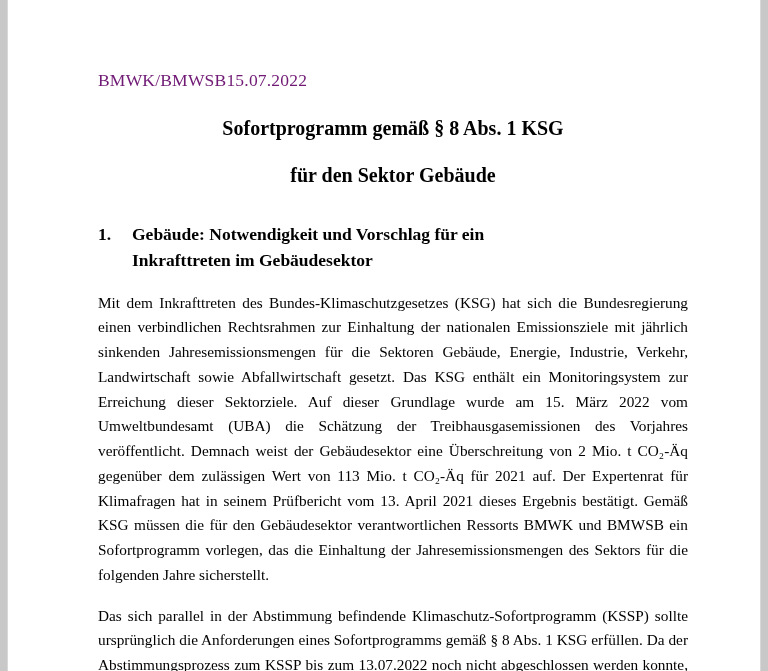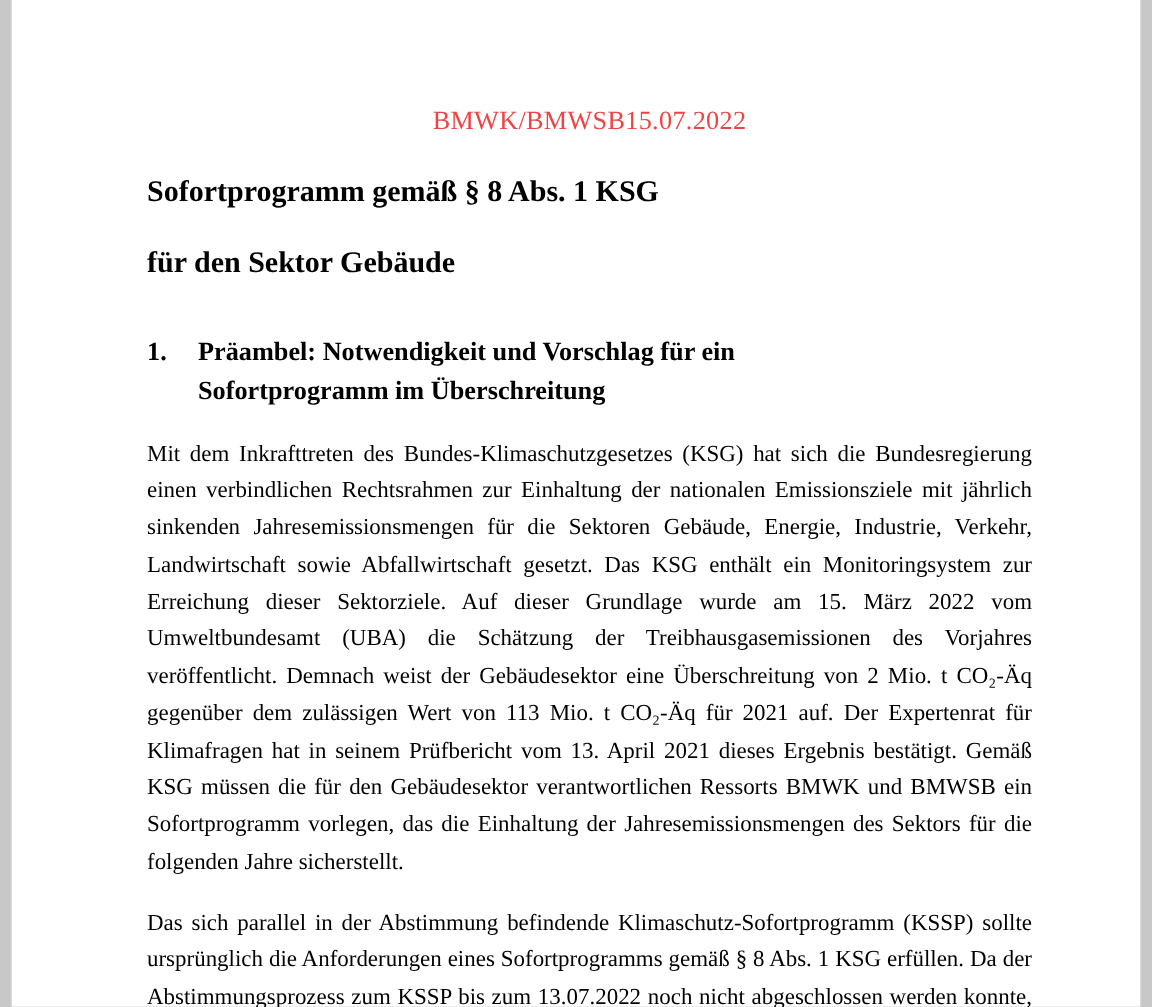--- a/index.html
+++ b/index.html
@@ -23,27 +23,28 @@
     box-shadow: 0 0 0 1px #d8d8d8;
   }
   .content {
     position: absolute;
     left: 90px;
     top: 70px;
     width: 590px;
   }
   .doc-header {
     display: flex;
-    justify-content: center;
+    justify-content: flex-start;
     align-items: baseline;
     font-size: 17.5px;
     letter-spacing: 0.2px;
-    color: #ef4444;
+    color: #701a75;
   }
   .doc-title {
+    text-align: center;
     font-size: 20px;
     font-weight: bold;
     margin-top: 22px;
     line-height: 1.55;
   }
   .doc-title .line2 {
     display: block;
     margin-top: 16px;
   }
   .section-heading {
@@ -88,22 +89,22 @@
     </div>
 
     <div class="doc-title">
       <span>Sofortprogramm gemäß § 8 Abs. 1 KSG</span>
       <span class="line2">für den Sektor Gebäude</span>
     </div>
 
     <div class="section-heading">
       <span class="section-num">1.</span>
       <span class="section-text">
-        <span class="sub spread">Präambel:   Notwendigkeit   und   Vorschlag   für   ein</span>
-        <span class="sub">Sofortprogramm im Überschreitung</span>
+        <span class="sub spread">Gebäude:   Notwendigkeit   und   Vorschlag   für   ein</span>
+        <span class="sub">Inkrafttreten im Gebäudesektor</span>
       </span>
     </div>
 
     <p class="body-par first">Mit dem Inkrafttreten des Bundes-Klimaschutzgesetzes (KSG) hat sich die Bundesregierung einen verbindlichen Rechtsrahmen zur Einhaltung der nationalen Emissionsziele mit jährlich sinkenden Jahresemissionsmengen für die Sektoren Gebäude, Energie, Industrie, Verkehr, Landwirtschaft sowie Abfallwirtschaft gesetzt. Das KSG enthält ein Monitoringsystem zur Erreichung dieser Sektorziele. Auf dieser Grundlage wurde am 15. März 2022 vom Umweltbundesamt (UBA) die Schätzung der Treibhausgasemissionen des Vorjahres veröffentlicht. Demnach weist der Gebäudesektor eine Überschreitung von 2 Mio. t CO₂-Äq gegenüber dem zulässigen Wert von 113 Mio. t CO₂-Äq für 2021 auf. Der Expertenrat für Klimafragen hat in seinem Prüfbericht vom 13. April 2021 dieses Ergebnis bestätigt. Gemäß KSG müssen die für den Gebäudesektor verantwortlichen Ressorts BMWK und BMWSB ein Sofortprogramm vorlegen, das die Einhaltung der Jahresemissionsmengen des Sektors für die folgenden Jahre sicherstellt.</p>
     <p class="body-par">Das sich parallel in der Abstimmung befindende Klimaschutz-Sofortprogramm (KSSP) sollte ursprünglich die Anforderungen eines Sofortprogramms gemäß § 8 Abs. 1 KSG erfüllen. Da der Abstimmungsprozess zum KSSP bis zum 13.07.2022 noch nicht abgeschlossen werden konnte, legen die beiden zuständigen Ressorts ein Sofortprogramm Gebäude nach § 8 Abs. 1 KSG vor, das weitgehend den für das KSSP vorgeschlagenen Gebäudemaßnahmen entspricht.</p>
 
   </div>
 </div>
 
 </body></html>

